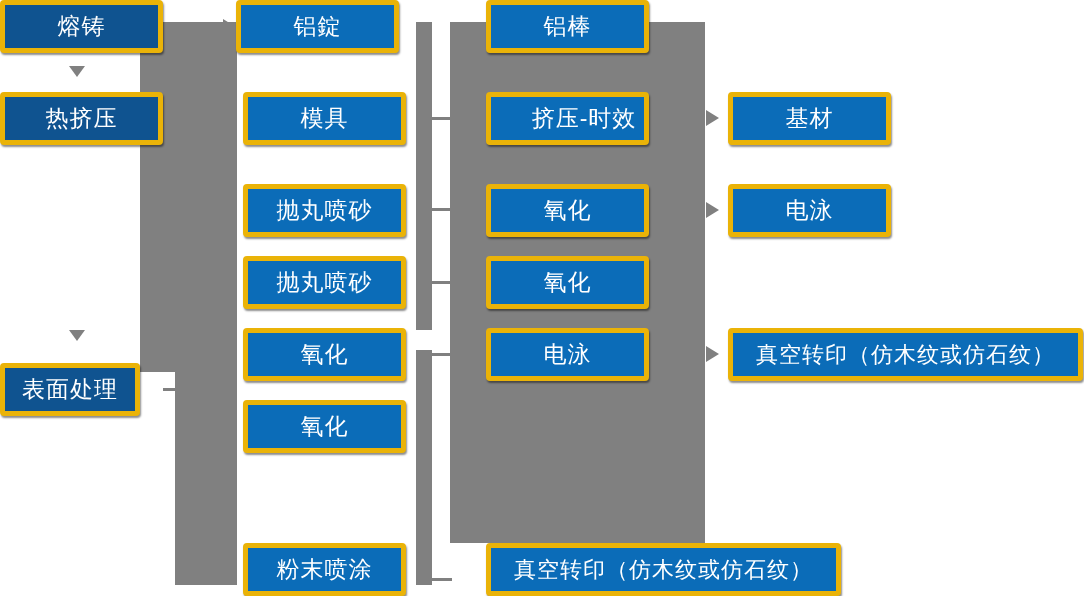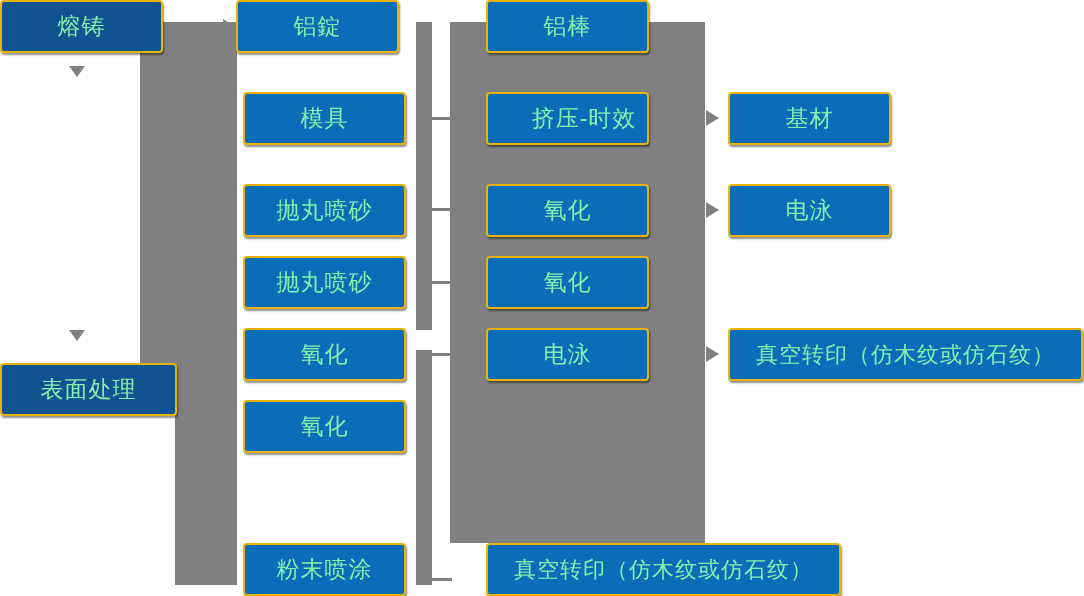--- a/index.html
+++ b/index.html
@@ -23,23 +23,23 @@
     border-right:8px solid transparent;
     border-top:11px solid #808080;
   }
   .tick{position:absolute;background:#808080;height:3px;}
 
   
   .node{
     position:absolute;
     box-sizing:border-box;
     display:flex;align-items:center;justify-content:center;
-    color:#86efac;
+    color:#ffffff;
     border-radius:4px;
-    border:2px solid #eab308;
+    border:5px solid #eab308;
     box-shadow:1px 2px 2px rgba(0,0,0,.45);
     letter-spacing:1px;
     white-space:nowrap;
     font-size:23px;
     line-height:1;
   }
   .node.dark{background:#0F5390;}
   .node.bright{background:#0B6CB8;}
   .node.small{font-size:22px;}
 </style>
@@ -77,22 +77,23 @@
   <div class="tick" style="left:432px;top:578px;width:20px;"></div>
 
   <div class="gray" style="left:450px;top:22px;width:255px;height:521px;"></div>
 
   <div class="arrowhead" style="left:706px;top:110px;"></div>
   <div class="arrowhead" style="left:706px;top:202px;"></div>
   <div class="arrowhead" style="left:706px;top:346px;"></div>
 
   <div class="node dark" style="left:0px;top:0px;width:163px;height:53px;">熔铸</div>
 
+  <div class="node dark" style="left:0px;top:92px;width:163px;height:53px;">热挤压</div>
 
-  <div class="node dark" style="left:0px;top:363px;width:177px;height:53px;">表面处理</div>
+  <div class="node dark" style="left:0px;top:363px;width:140px;height:53px;">表面处理</div>
 
   <div class="node bright" style="left:236px;top:0px;width:163px;height:53px;">铝錠</div>
 
   <div class="node bright" style="left:243px;top:92px;width:163px;height:53px;">模具</div>
 
   <div class="node bright" style="left:243px;top:184px;width:163px;height:53px;">抛丸喷砂</div>
 
   <div class="node bright" style="left:243px;top:256px;width:163px;height:53px;">抛丸喷砂</div>
 
   <div class="node bright" style="left:243px;top:328px;width:163px;height:53px;">氧化</div>

